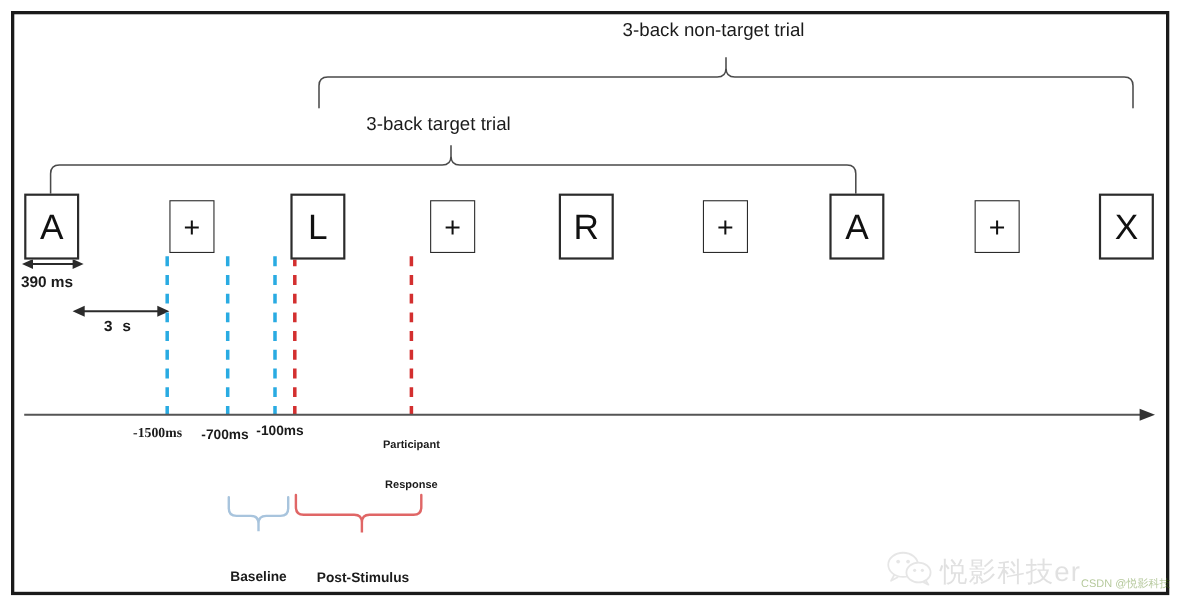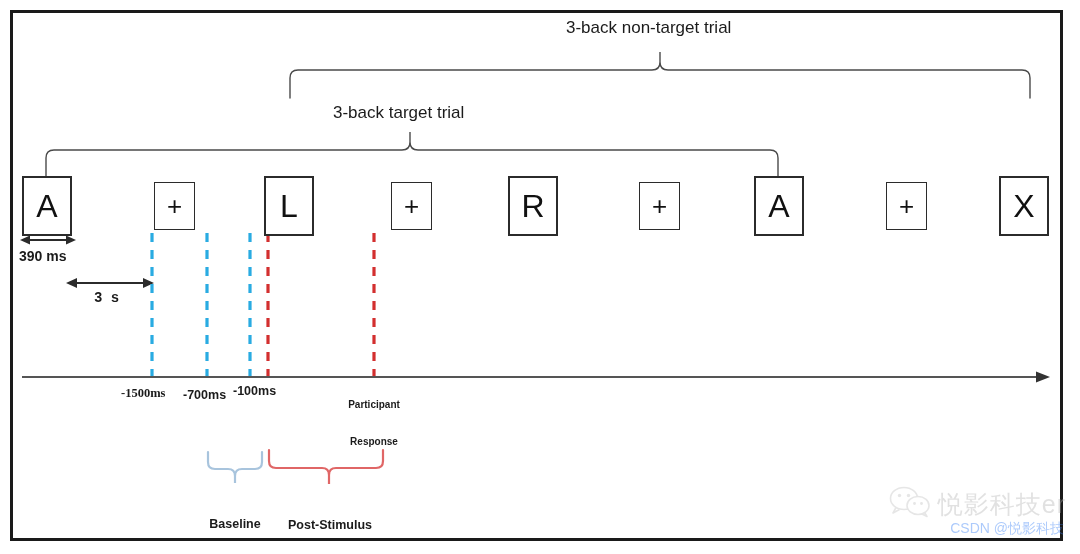--- a/index.html
+++ b/index.html
@@ -87,39 +87,38 @@
   .lbl.dur-label {
     font-size: 14px;
     font-weight: 600;
   }
   
   .watermark {
     position: absolute;
     right: 14px;
     bottom: 16px;
     display: flex;
-    flex-direction: column;
     align-items: flex-end;
     opacity: 0.42;
     pointer-events: none;
     justify-content: center;
   }
   .wm-row {
     display: flex;
     align-items: center;
     gap: 7px;
   }
   .wm-brand {
     font-size: 25px;
     color: #b9b9b9;
     letter-spacing: 1px;
   }
   .wm-sub {
-    font-size: 14px;
-    color: #3b82f6;
+    font-size: 10px;
+    color: #4d7c0f;
     margin-top: -2px;
     margin-right: 2px;
   }
   .wm-icon { display: block; }
 </style>
 </head>
 <body>
 
 <div id="figure-root">
 

